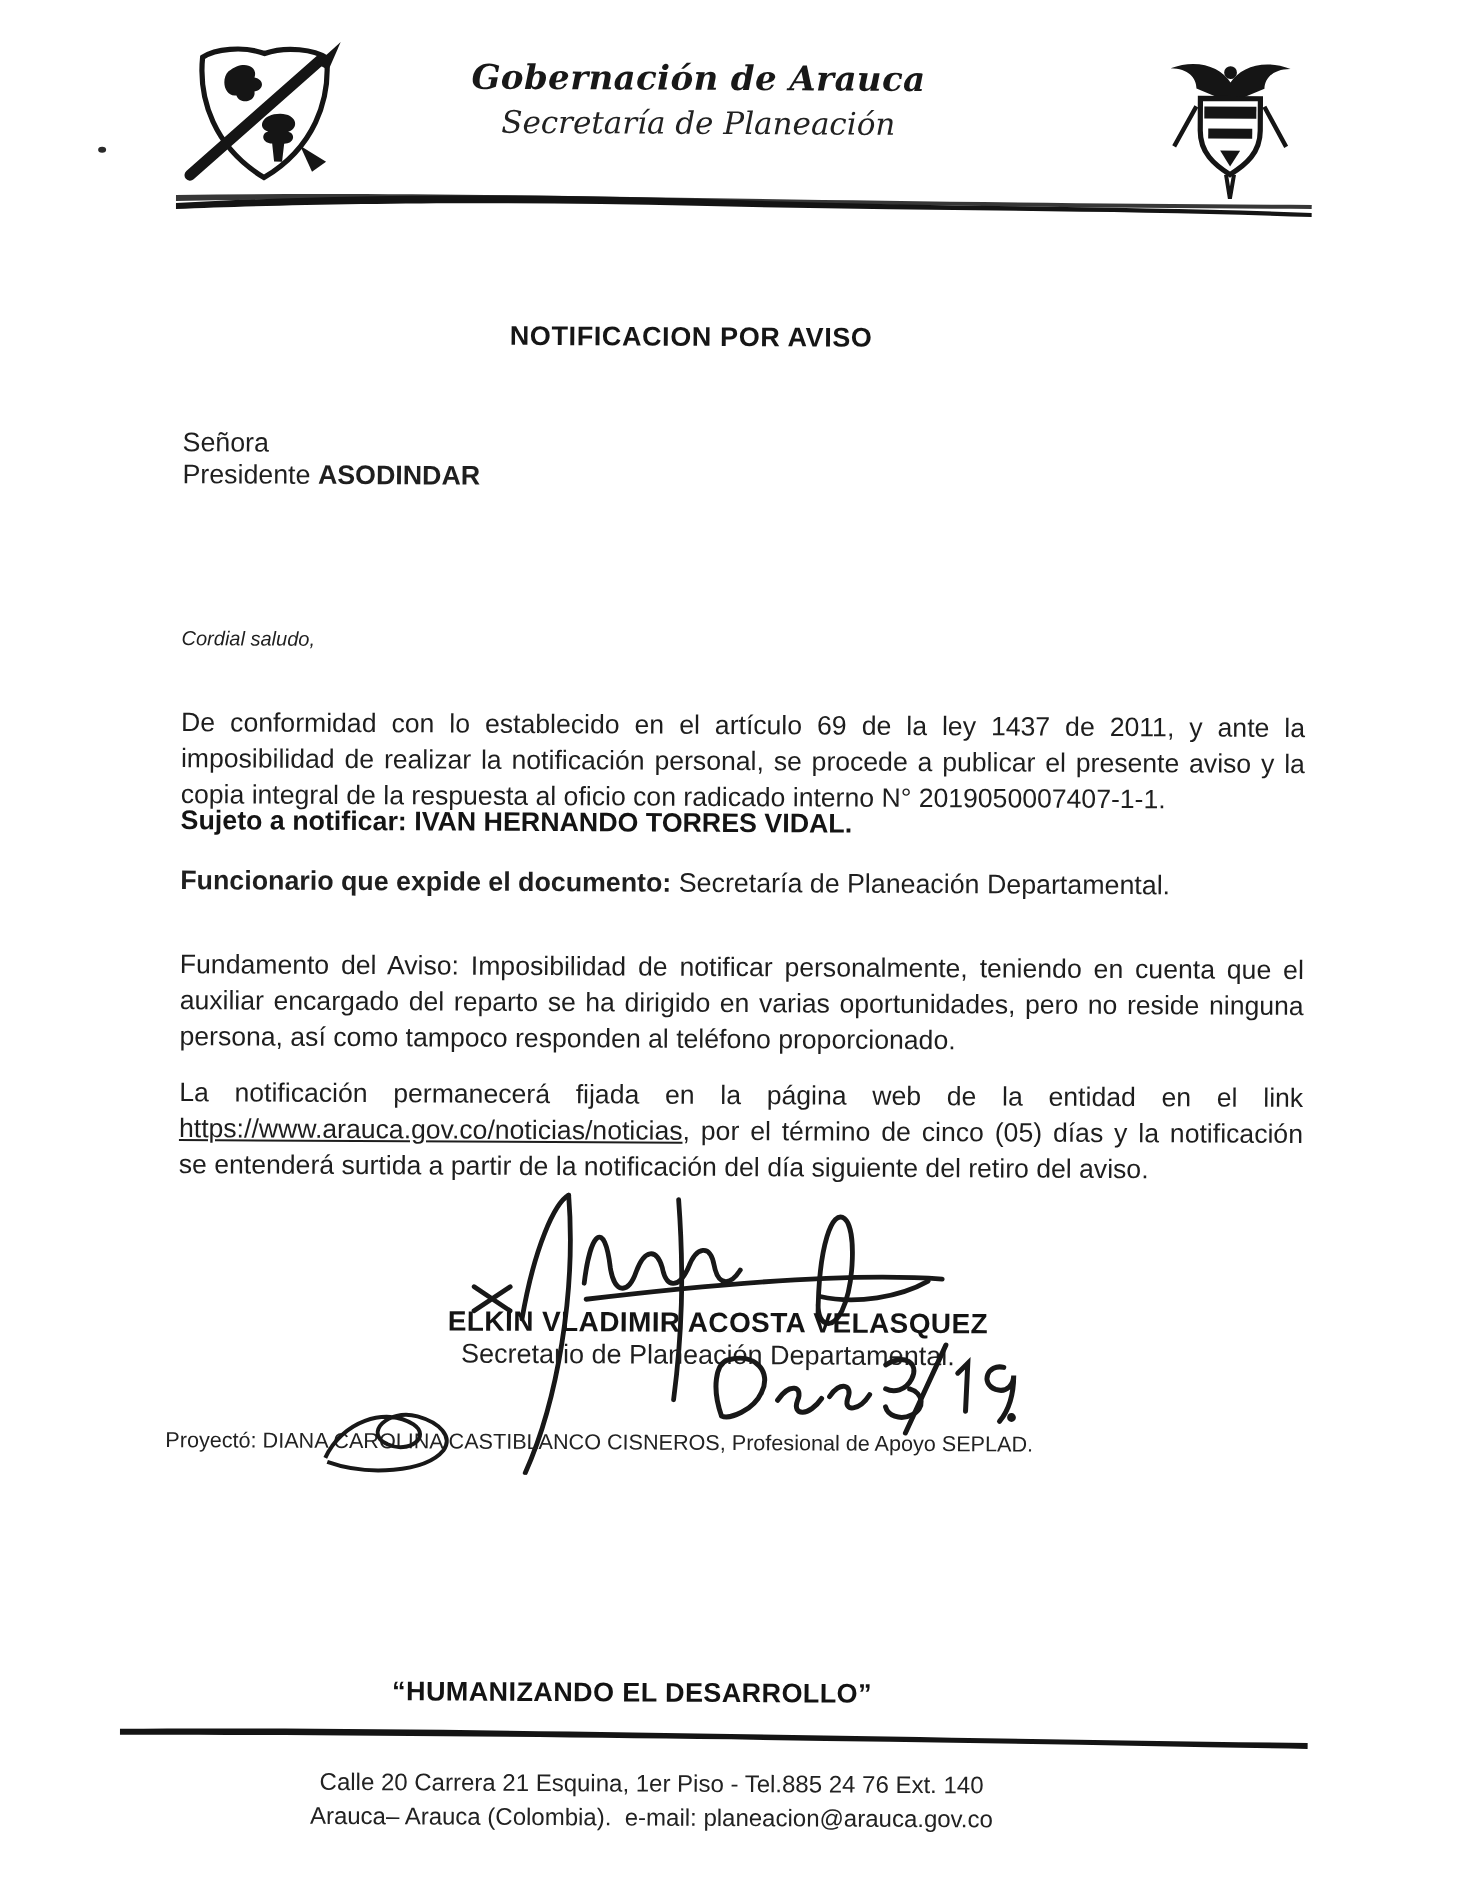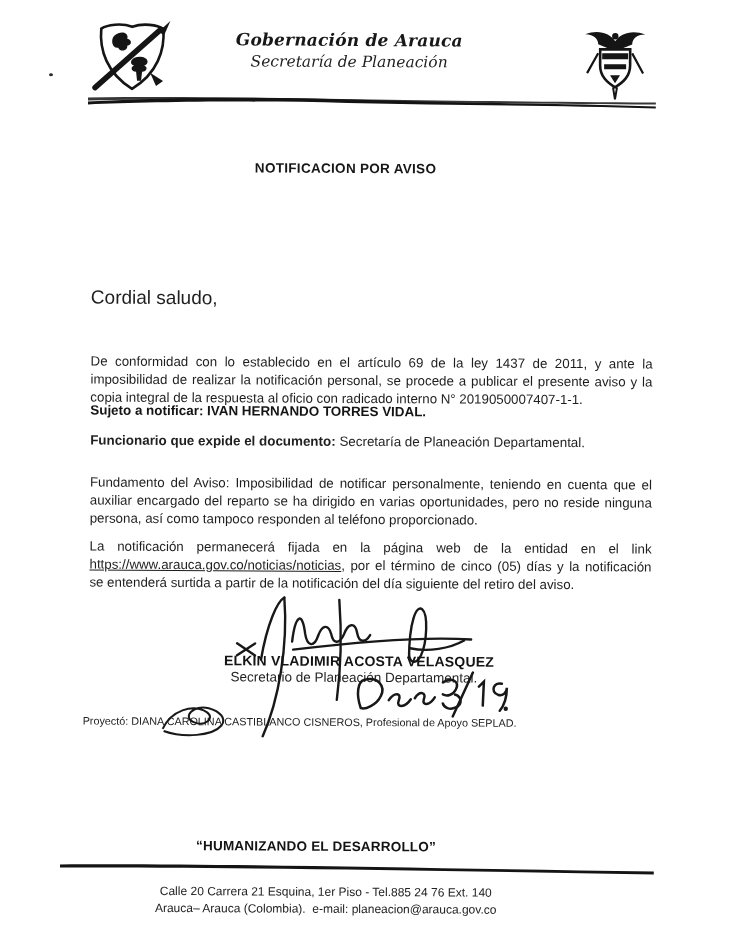--- a/index.html
+++ b/index.html
@@ -31,21 +31,21 @@
   .header-rule{position:absolute;left:86px;top:94px;width:568px;height:16px;}
 
   .doc-title{
     position:absolute;left:38px;top:161px;width:612px;text-align:center;
     font-weight:bold;font-size:13.5px;letter-spacing:.3px;color:#161616;
   }
 
   .recipient{position:absolute;left:90px;top:215px;font-size:13.4px;line-height:15.6px;}
   .bold{font-weight:bold;}
 
-  .greeting{position:absolute;left:90px;top:288px;font-size:19px;}
+  .greeting{position:absolute;left:90px;top:316px;font-size:10px;font-style:italic;}
 
   .para{position:absolute;left:90px;width:562px;font-size:13.3px;line-height:18px;text-align:justify;color:#1e1e1e;}
   .p1{top:341px;}
   .subject-line{position:absolute;left:90px;top:404px;font-size:13.4px;font-weight:bold;color:#141414;}
   .official-line{position:absolute;left:90px;top:434px;font-size:13.4px;}
   .basis{top:462px;}
   .posting{top:526px;}
   .doc-link{color:#1e1e1e;text-decoration:underline;}
 
   .sig-scribble{position:absolute;left:228px;top:586px;width:250px;height:152px;}
@@ -99,20 +99,22 @@
     </svg>
 
     <svg class="header-rule" viewBox="0 0 568 16" preserveAspectRatio="none">
       <path d="M0 9 C80 4 180 3 280 6 C380 9 480 8 568 11 L568 13 C470 10 360 11 260 9 C160 7 60 9 0 12 Z" fill="#141414"></path>
       <path d="M0 5 C150 2 300 7 568 7 L568 9 C300 9 150 4 0 8 Z" fill="#141414" opacity="0.85"></path>
     </svg>
 
     <div class="doc-title">NOTIFICACION POR AVISO</div>
 
     <div class="recipient">
+      <div>Señora</div>
+      <div><span>Presidente </span><span class="bold">ASODINDAR</span></div>
     </div>
 
     <div class="greeting">Cordial saludo,</div>
 
     <p class="para p1">De conformidad con lo establecido en el artículo 69 de la ley 1437 de 2011, y ante la imposibilidad de realizar la notificación personal, se procede a publicar el presente aviso y la copia integral de la respuesta al oficio con radicado interno N° 2019050007407-1-1.</p>
 
     <div class="subject-line">Sujeto a notificar: IVAN HERNANDO TORRES VIDAL.</div>
 
     <div class="official-line"><span class="bold">Funcionario que expide el documento:</span><span> Secretaría de Planeación Departamental.</span></div>
 

